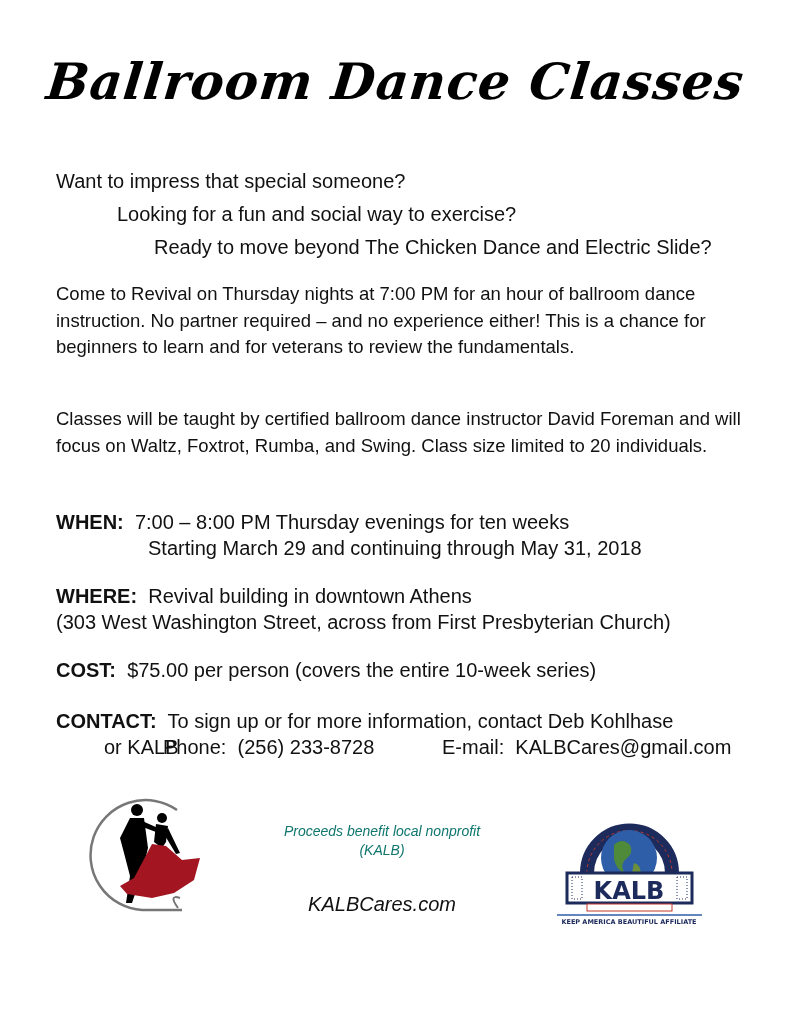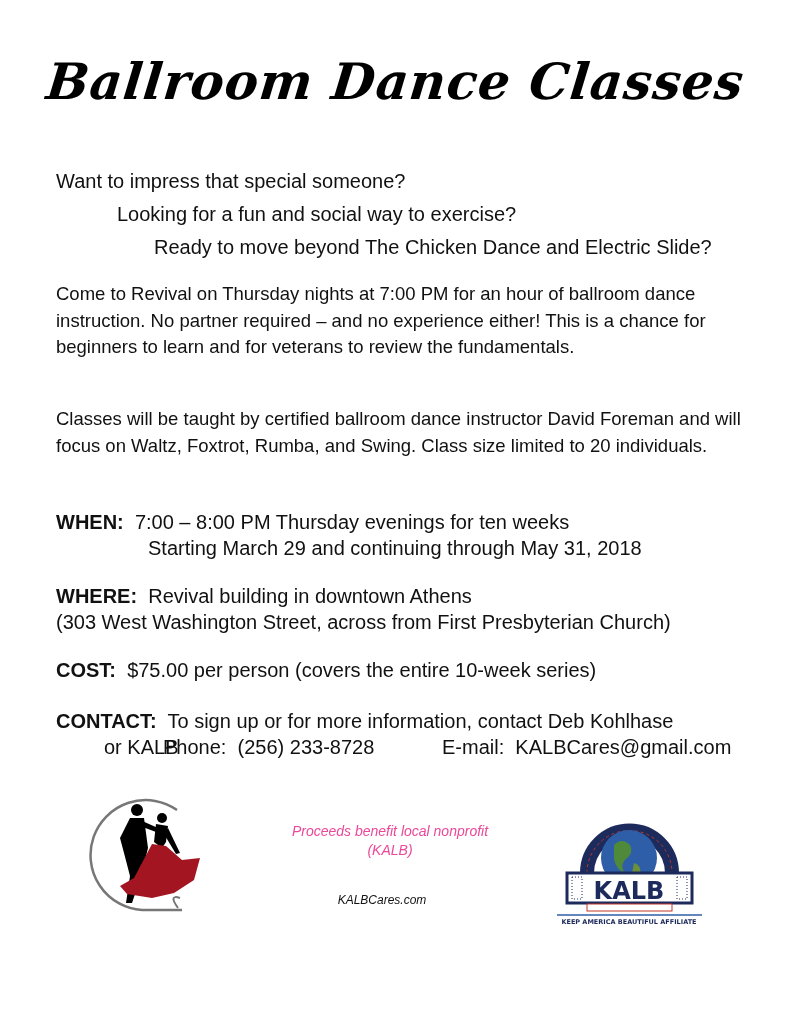--- a/index.html
+++ b/index.html
@@ -4,24 +4,24 @@
 <style>
   html, body { margin: 0; padding: 0; background: #ffffff; }
   body { width: 791px; height: 1024px; position: relative; overflow: hidden;
          font-family: "Liberation Sans", "DejaVu Sans", sans-serif; color: #111; }
   .title { position: absolute; left: 0; width: 791px; top: 52px; text-align: center;
            font-family: "DejaVu Serif", serif; font-style: italic; font-weight: bold;
            font-size: 50px; letter-spacing: 1px; color: #000; transform: skewX(-6deg); }
   .line { position: absolute; font-size: 20px; line-height: 26px; white-space: nowrap; }
   .para { position: absolute; left: 56px; width: 690px; font-size: 18.5px; line-height: 26.5px; }
   .b { font-weight: bold; }
-  .center-block { position: absolute; left: 240px; width: 300px; text-align: center;
-                  font-style: italic; font-size: 14px; line-height: 19px; color: #ec4899; }
+  .center-block { position: absolute; left: 232px; width: 300px; text-align: center;
+                  font-style: italic; font-size: 14px; line-height: 19px; color: #0f766e; }
   .site { position: absolute; left: 232px; width: 300px; text-align: center; top: 893px;
-          font-style: italic; font-size: 12px; }
+          font-style: italic; font-size: 20px; }
   .logo-left { position: absolute; left: 82px; top: 798px; width: 125px; height: 118px; }
   .logo-right { position: absolute; left: 552px; top: 803px; width: 155px; height: 125px; }
 </style>
 </head>
 <body>
 
 <div class="title">Ballroom Dance Classes</div>
 
 <div class="line" style="left:56px; top:168px;">Want to impress that special someone?</div>
 <div class="line" style="left:117px; top:201px;">Looking for a fun and social way to exercise?</div>

